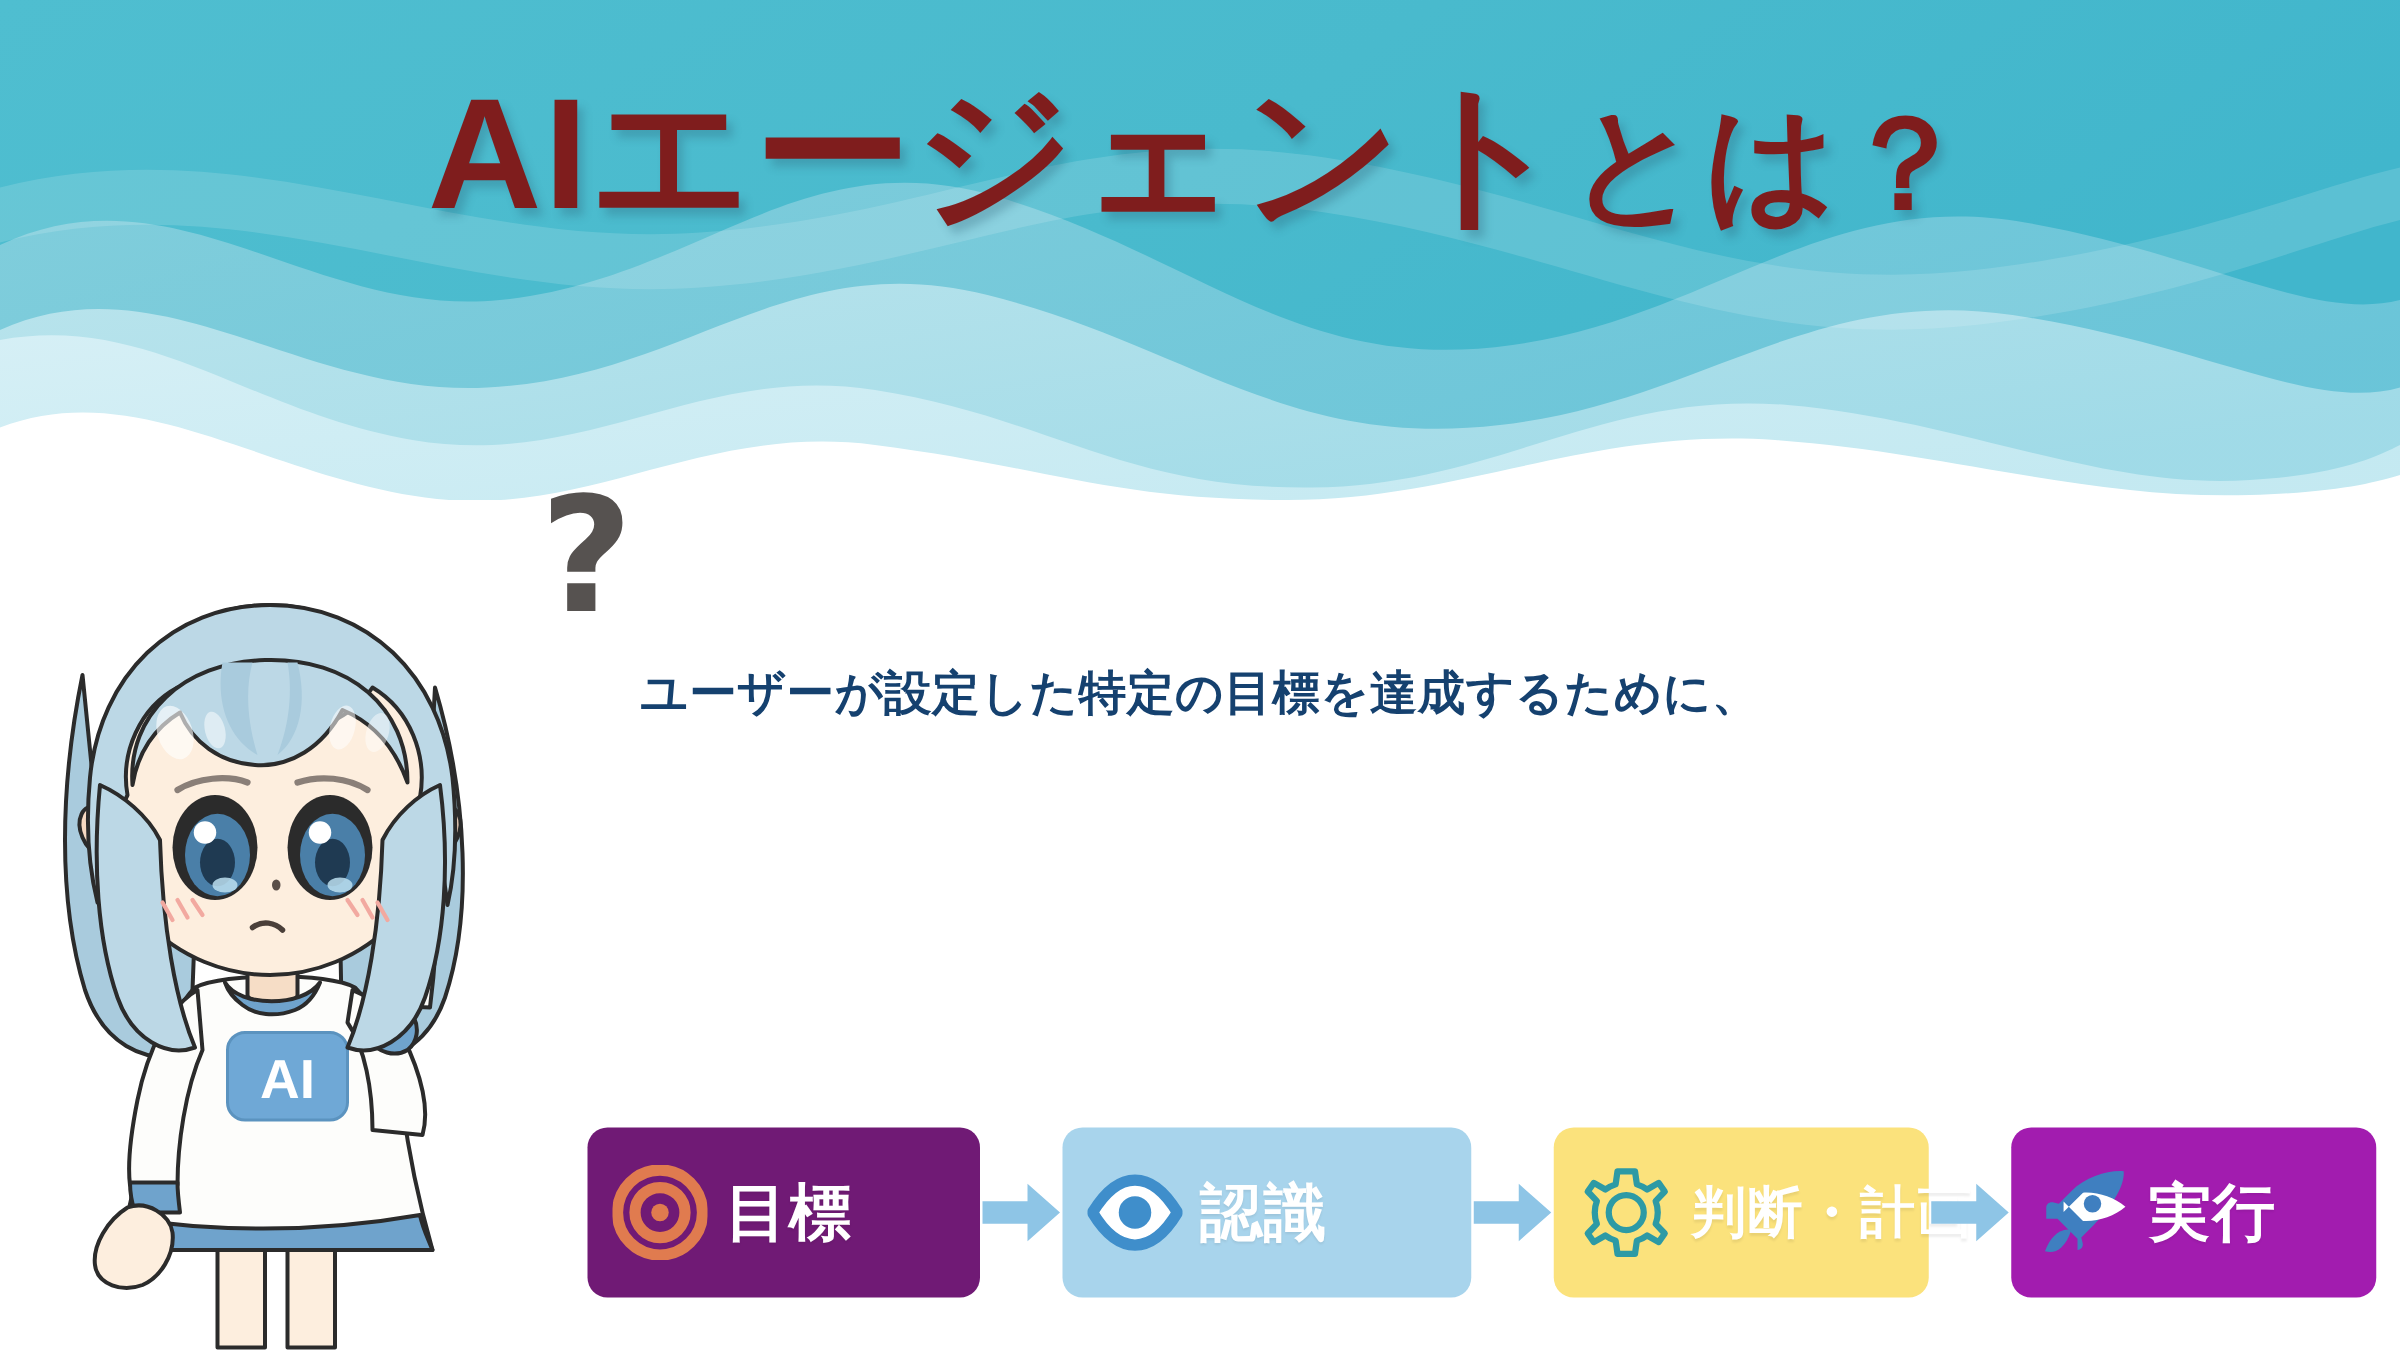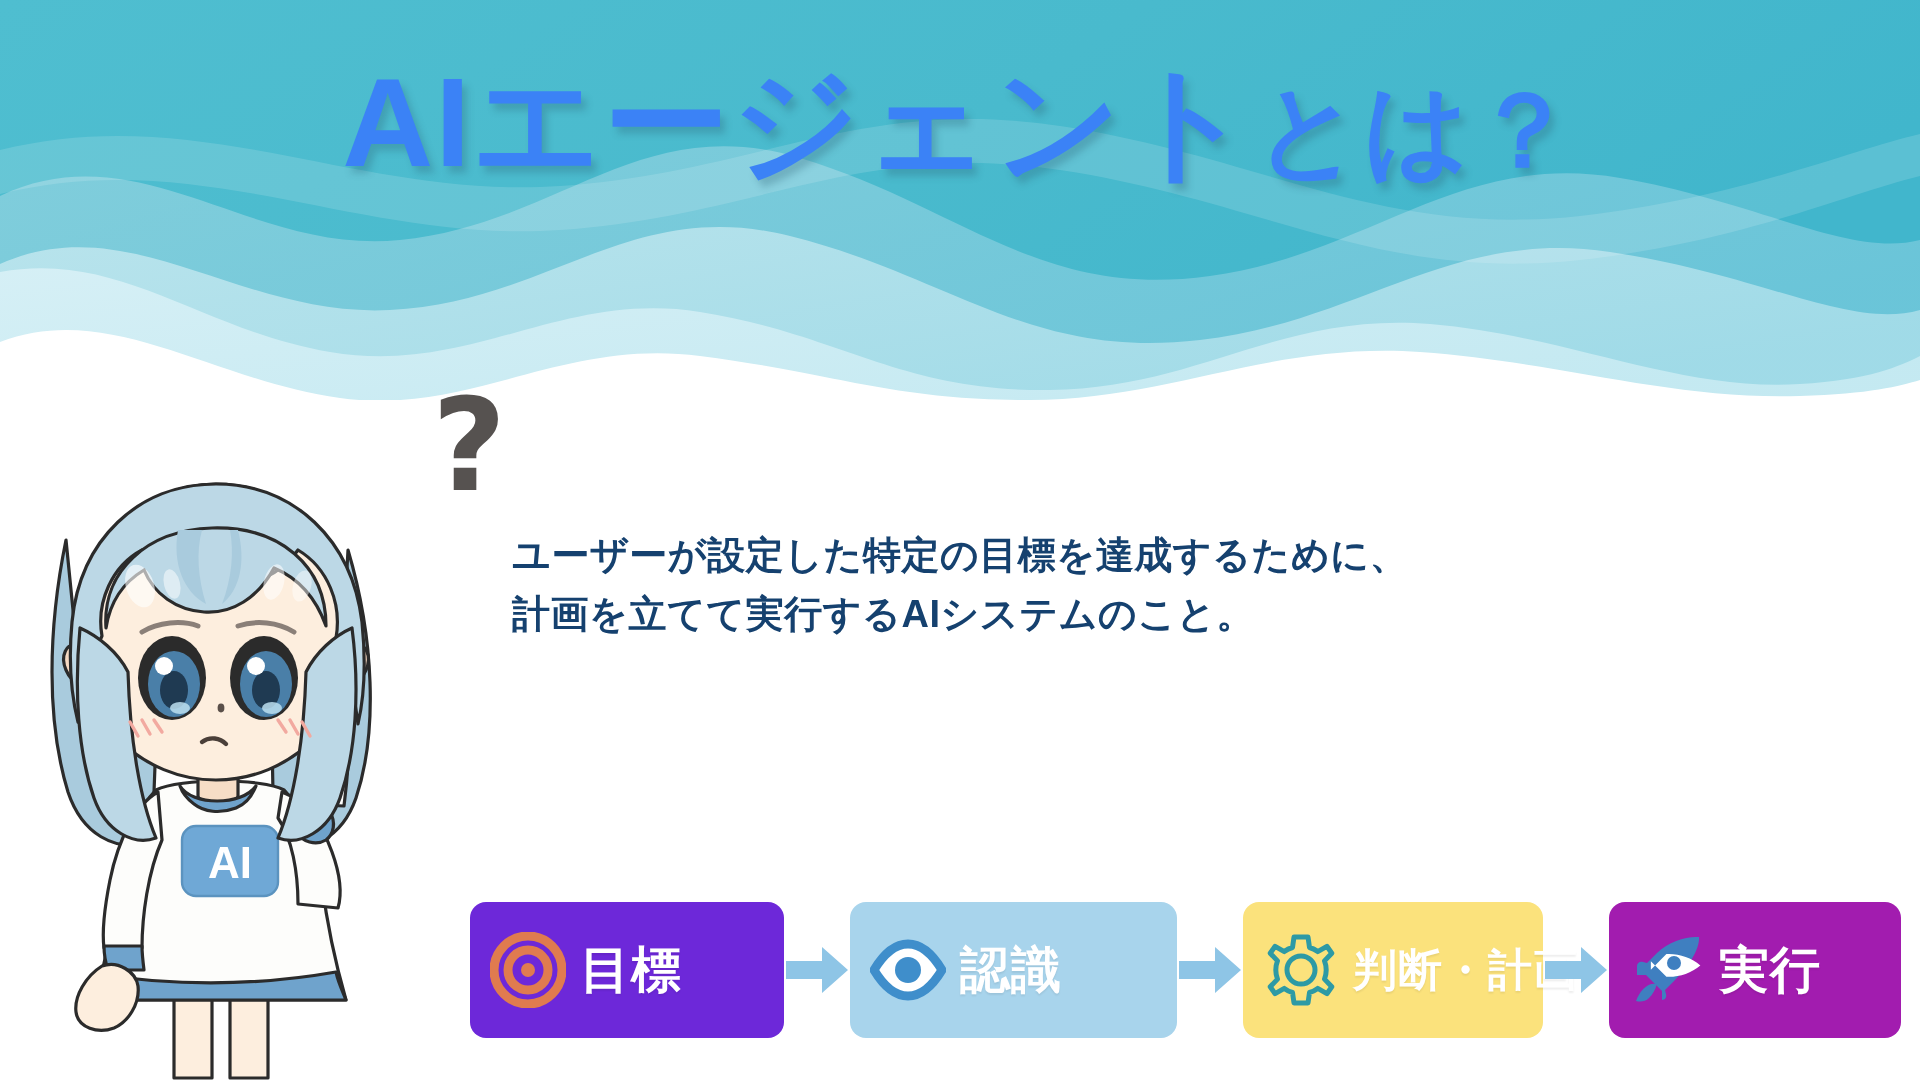--- a/index.html
+++ b/index.html
@@ -38,21 +38,21 @@
   .title-wrap {
     position: absolute;
     left: 0;
     top: 52px;
     width: 1920px;
     text-align: center;
     pointer-events: none;
   }
   .title-text {
     display: inline-block;
-    color: #3b82f6;
+    color: #7f1d1d;
     font-size: 126px;
     font-weight: 700;
     letter-spacing: 2px;
     line-height: 1.12;
     text-shadow: 5px 7px 7px rgba(40,90,110,0.28);
     white-space: nowrap;
   }
   .title-text .tail {
     font-size: 104px;
   }
@@ -112,21 +112,21 @@
     margin-right: 14px;
   }
   .chip .chip-label {
     color: #ffffff;
     font-size: 50px;
     font-weight: 700;
     letter-spacing: 1px;
     white-space: nowrap;
     text-shadow: 0 2px 2px rgba(0,0,0,0.07);
   }
-  .chip-goal      { background: #6d28d9; width: 314px; }
+  .chip-goal      { background: #701a75; width: 314px; }
   .chip-perceive  { background: #a8d4ec; width: 327px; }
   .chip-plan      { background: #fbe27c; width: 300px; }
   .chip-plan .chip-label { font-size: 44px; }
   .chip-execute   { background: #a21caf; width: 292px; }
 
   .arrow {
     width: 66px;
     height: 52px;
     flex: 0 0 66px;
     display: flex;
@@ -305,21 +305,20 @@
           <path d="M272,360 L280,372"></path>
           <path d="M284,360 L292,374"></path>
           <path d="M296,362 L304,376"></path>
         </g>
       </g>
     </svg>
   </div>
 
   <div class="body-block">
     <div class="body-line">ユーザーが設定した特定の目標を達成するために、</div>
-    <div class="body-line">計画を立てて実行するAIシステムのこと。</div>
   </div>
 
   <div class="flow-row">
 
     <div class="chip chip-goal">
       <span class="chip-icon">
         <svg width="76" height="76" viewBox="0 0 76 76" xmlns="http://www.w3.org/2000/svg">
           <circle cx="38" cy="38" r="34" fill="none" stroke="#e07b4f" stroke-width="9"></circle>
           <circle cx="38" cy="38" r="20" fill="none" stroke="#e07b4f" stroke-width="9"></circle>
           <circle cx="38" cy="38" r="7" fill="#e07b4f"></circle>

